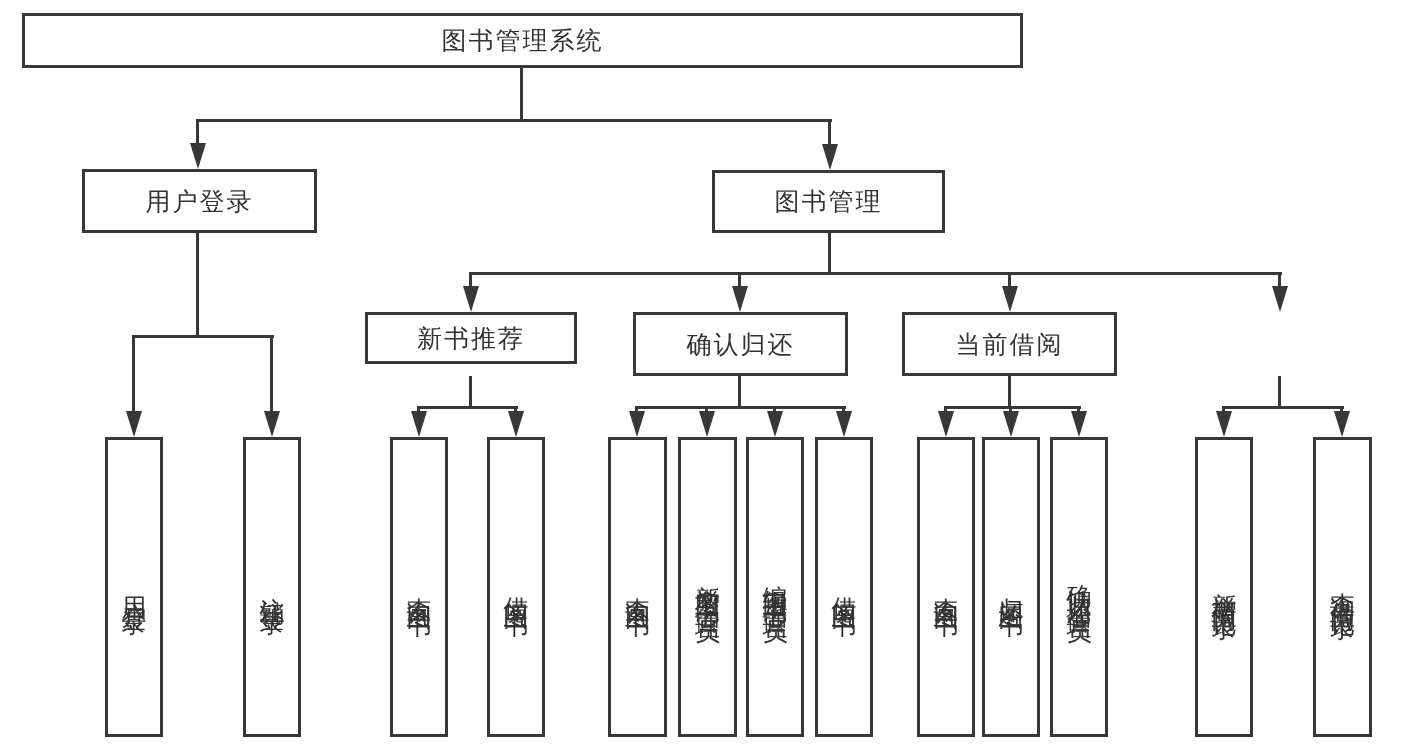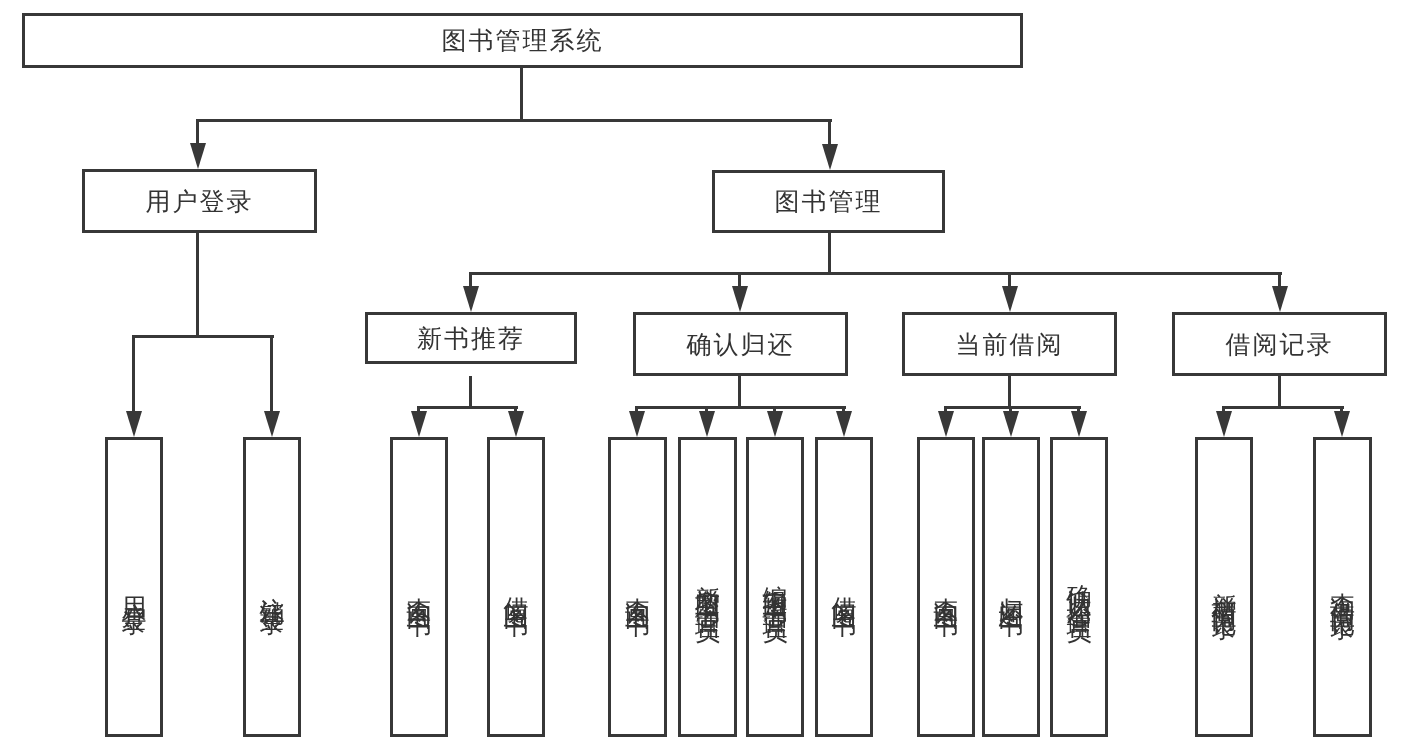--- a/index.html
+++ b/index.html
@@ -96,23 +96,20 @@
 
   <div class="node" style="left:365px;top:312px;width:212px;height:52px">
     <span class="lbl">新书推荐</span>
   </div>
   <div class="node" style="left:633px;top:312px;width:215px;height:64px">
     <span class="lbl">确认归还</span>
   </div>
   <div class="node" style="left:902px;top:312px;width:215px;height:64px">
     <span class="lbl">当前借阅</span>
   </div>
-  <div class="node" style="left:1172px;top:312px;width:215px;height:64px">
-    <span class="lbl">借阅记录</span>
-  </div>
 
   <div class="lv" style="left:469px;top:376px;height:30px"></div>
   <div class="lh" style="left:417px;top:406px;width:101px"></div>
   <div class="lv" style="left:417px;top:406px;height:5px"></div>
   <div class="tri" style="left:411px;top:411px"></div>
   <div class="lv" style="left:514px;top:406px;height:5px"></div>
   <div class="tri" style="left:508px;top:411px"></div>
 
   <div class="lv" style="left:738px;top:376px;height:30px"></div>
   <div class="lh" style="left:635px;top:406px;width:211px"></div>

